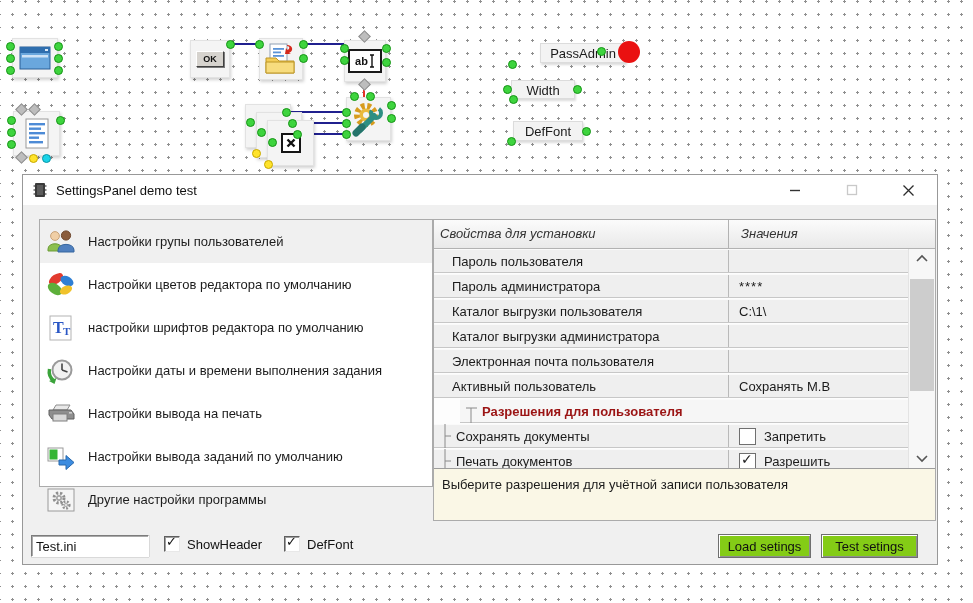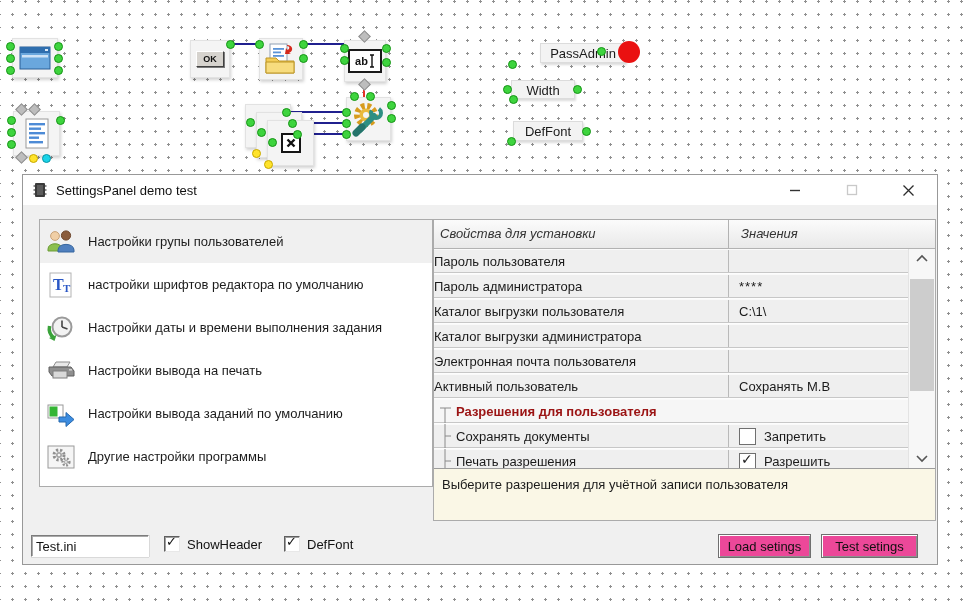--- a/index.html
+++ b/index.html
@@ -47,43 +47,43 @@
   
   .grid{position:absolute;left:410px;top:44px;width:503px;height:302px;background:#fff;
         border:1px solid #ababab;box-sizing:border-box;display:flex;flex-direction:column;}
   .ghead{height:28px;display:flex;background:linear-gradient(#fbfbfb,#e9e9e9);border-bottom:1px solid #b2b2b2;flex:0 0 auto;font-style:italic;}
   .ghead .gc1{width:295px;border-right:1px solid #b2b2b2;box-sizing:border-box;padding:6px 0 0 6px;font-size:13px;color:#333;}
   .ghead .gc2{flex:1;padding:6px 0 0 12px;font-size:13px;color:#333;}
   .gbody{position:relative;height:219px;overflow:hidden;background:#fdfdfd;flex:0 0 auto;}
   .growwrap{position:absolute;left:0;top:0;right:26px;}
   .grow{height:24px;margin-bottom:1px;background:#efefef;border-top:1px solid #fafafa;border-bottom:1px solid #c7c7c7;
         display:flex;align-items:center;font-size:13px;color:#1b1b1b;box-sizing:border-box;}
-  .grow .nm{width:295px;align-self:stretch;display:flex;align-items:center;border-right:1px solid #b9b9b9;box-sizing:border-box;}
+  .grow .nm{width:295px;align-self:stretch;display:flex;align-items:center;padding-left:18px;border-right:1px solid #b9b9b9;box-sizing:border-box;}
   .grow .vl{flex:1;display:flex;align-items:center;padding-left:10px;}
-  .grow.cat{background:#f6f6f6;}
+  .grow.cat{background:#f6f6f6;margin-left:26px;}
   .grow.cat .nm{width:auto;border-right:none;padding-left:4px;font-weight:bold;color:#9b1414;}
   .grow.tree .nm{padding-left:4px;}
   .tmark{margin-right:4px;flex:0 0 auto;}
   .gcb{width:15px;height:15px;background:#fff;border:1px solid #6f6f6f;margin-right:8px;position:relative;flex:0 0 auto;}
   .gcb[data-checked="true"]::after{content:"✓";position:absolute;left:1px;top:-3px;font-size:14px;font-weight:bold;color:#222;}
   .pwtxt{letter-spacing:1px;}
   .vsb{position:absolute;right:0;top:0;width:26px;height:219px;background:#f7f7f7;border-left:1px solid #e3e3e3;}
   .vsb .arr{position:absolute;left:0;width:26px;height:18px;display:flex;align-items:center;justify-content:center;}
   .vsb .thumb{position:absolute;left:1px;width:24px;top:30px;height:112px;background:#cdcdcd;}
   .hintp{flex:1;background:#faf7e6;border-top:1px solid #9c9c9c;padding:8px 0 0 8px;font-size:13px;color:#1b1b1b;}
   
   .initext{position:absolute;left:8px;top:360px;width:108px;height:20px;background:#fff;
         border:1px solid #7c7c7c;border-bottom-color:#fff;border-right-color:#fff;
         box-shadow:inset 1px 1px 0 #a9a9a9, 0 1px 0 #d9d9d9, 1px 0 0 #d9d9d9;
         font-size:13px;padding:0 4px;font-family:"Liberation Sans","DejaVu Sans",sans-serif;color:#111;}
   .fcb{position:absolute;top:361px;display:flex;align-items:center;gap:7px;font-size:13px;color:#111;}
   .fcb .box{width:14px;height:14px;background:#fff;border:1px solid #5f5f5f;border-bottom-color:#e8e8e8;border-right-color:#e8e8e8;
         box-shadow:inset 1px 1px 0 #9f9f9f;position:relative;}
   .fcb .box[data-checked="true"]::after{content:"✓";position:absolute;left:1px;top:-3px;font-size:13px;font-weight:bold;color:#111;}
-  .btn95{position:absolute;top:359px;height:24px;background:#ec4899;border:1px solid #6f6f6f;
+  .btn95{position:absolute;top:359px;height:24px;background:#84cc16;border:1px solid #6f6f6f;
         box-shadow:inset 1px 1px 0 #ffffff, inset -1px -1px 0 #8f8f8f;
         font-size:13px;color:#111;display:flex;align-items:center;justify-content:center;box-sizing:border-box;}
 </style>
 </head>
 <body>
 
 <div>
 
   <div class="cline" style="left:230px;top:43px;width:29px;"></div>
   <div class="cline" style="left:303px;top:43px;width:41px;"></div>
@@ -261,20 +261,29 @@
     <div class="sitem" data-selected="true">
       <svg width="30" height="28" viewBox="0 0 30 28">
         <circle cx="9" cy="8" r="4.4" fill="#f0cfa6" stroke="#c9a378"></circle>
         <path d="M2 21 C2 14 16 14 16 21 L16 23 L2 23 Z" fill="#8cbf4f" stroke="#6d9c38"></path>
         <circle cx="20" cy="7.5" r="4.6" fill="#8a5c3c" stroke="#6b442a"></circle>
         <path d="M12 22 C12 14.5 28 14.5 28 22 L28 24 L12 24 Z" fill="#4f7fbe" stroke="#37669f"></path>
       </svg>
       <span class="lbl">Настройки групы пользователей</span>
     </div>
 
+    <div class="sitem" data-selected="false">
+      <svg width="30" height="28" viewBox="0 0 30 28">
+        <ellipse cx="10" cy="8" rx="8" ry="4.5" fill="#e23b2e" transform="rotate(-35 10 8)"></ellipse>
+        <ellipse cx="9" cy="18" rx="8" ry="5" fill="#5daf3a" transform="rotate(35 9 18)"></ellipse>
+        <ellipse cx="21" cy="10" rx="7" ry="4.5" fill="#2f7fd4" transform="rotate(30 21 10)"></ellipse>
+        <ellipse cx="20" cy="19" rx="6.5" ry="4" fill="#f0c22b" transform="rotate(-25 20 19)"></ellipse>
+      </svg>
+      <span class="lbl">Настройки цветов редактора по умолчанию</span>
+    </div>
 
     <div class="sitem" data-selected="false">
       <svg width="30" height="28" viewBox="0 0 30 28">
         <rect x="4" y="2" width="21" height="24" fill="#fff" stroke="#b3b3b3"></rect>
         <text x="7" y="19" font-family="Liberation Serif, DejaVu Serif, serif" font-size="16" font-weight="bold" fill="#2a57c5">T</text>
         <text x="17" y="21" font-family="Liberation Serif, DejaVu Serif, serif" font-size="11" font-weight="bold" fill="#2a57c5">T</text>
       </svg>
       <span class="lbl">настройки шрифтов редактора по умолчанию</span>
     </div>
 
@@ -371,21 +380,21 @@
           <div class="vl">
             <span class="gcb" data-checked="false"></span>
             <span>Запретить</span>
           </div>
         </div>
         <div class="grow tree">
           <div class="nm">
             <svg class="tmark" width="14" height="24" viewBox="0 0 14 24">
                 <path d="M7 0 V24 M7 12 H13" stroke="#8a8a8a" fill="none"></path>
               </svg>
-            <span>Печать разрешения</span>
+            <span>Печать документов</span>
           </div>
           <div class="vl">
             <span class="gcb" data-checked="true"></span>
             <span>Разрешить</span>
           </div>
         </div>
       </div>
 
       <div class="vsb">
         <div class="arr" style="top:0;">

